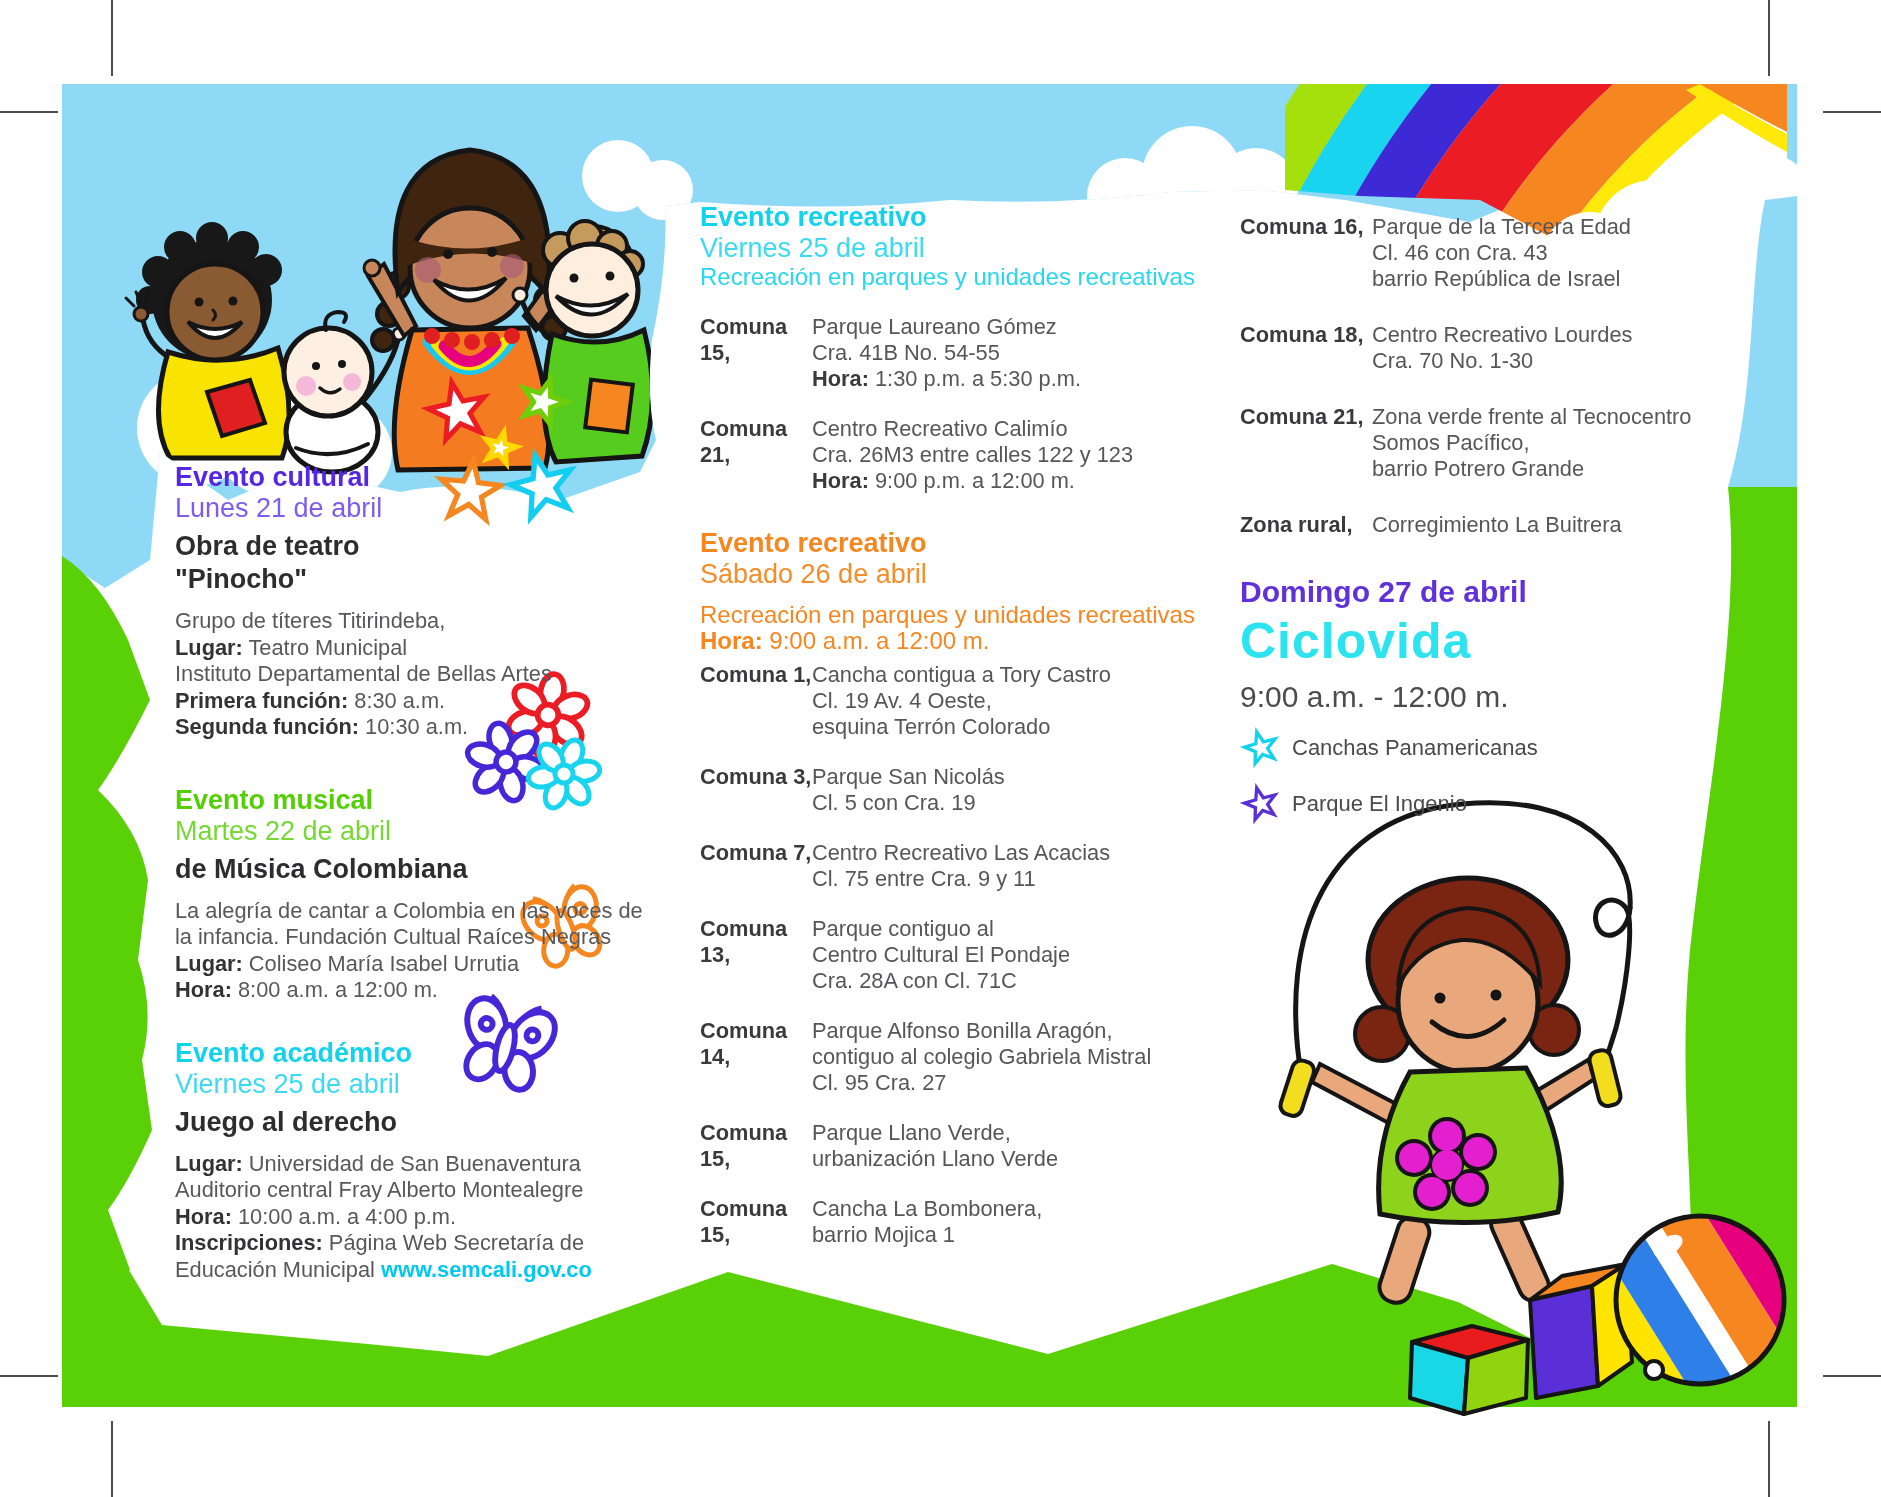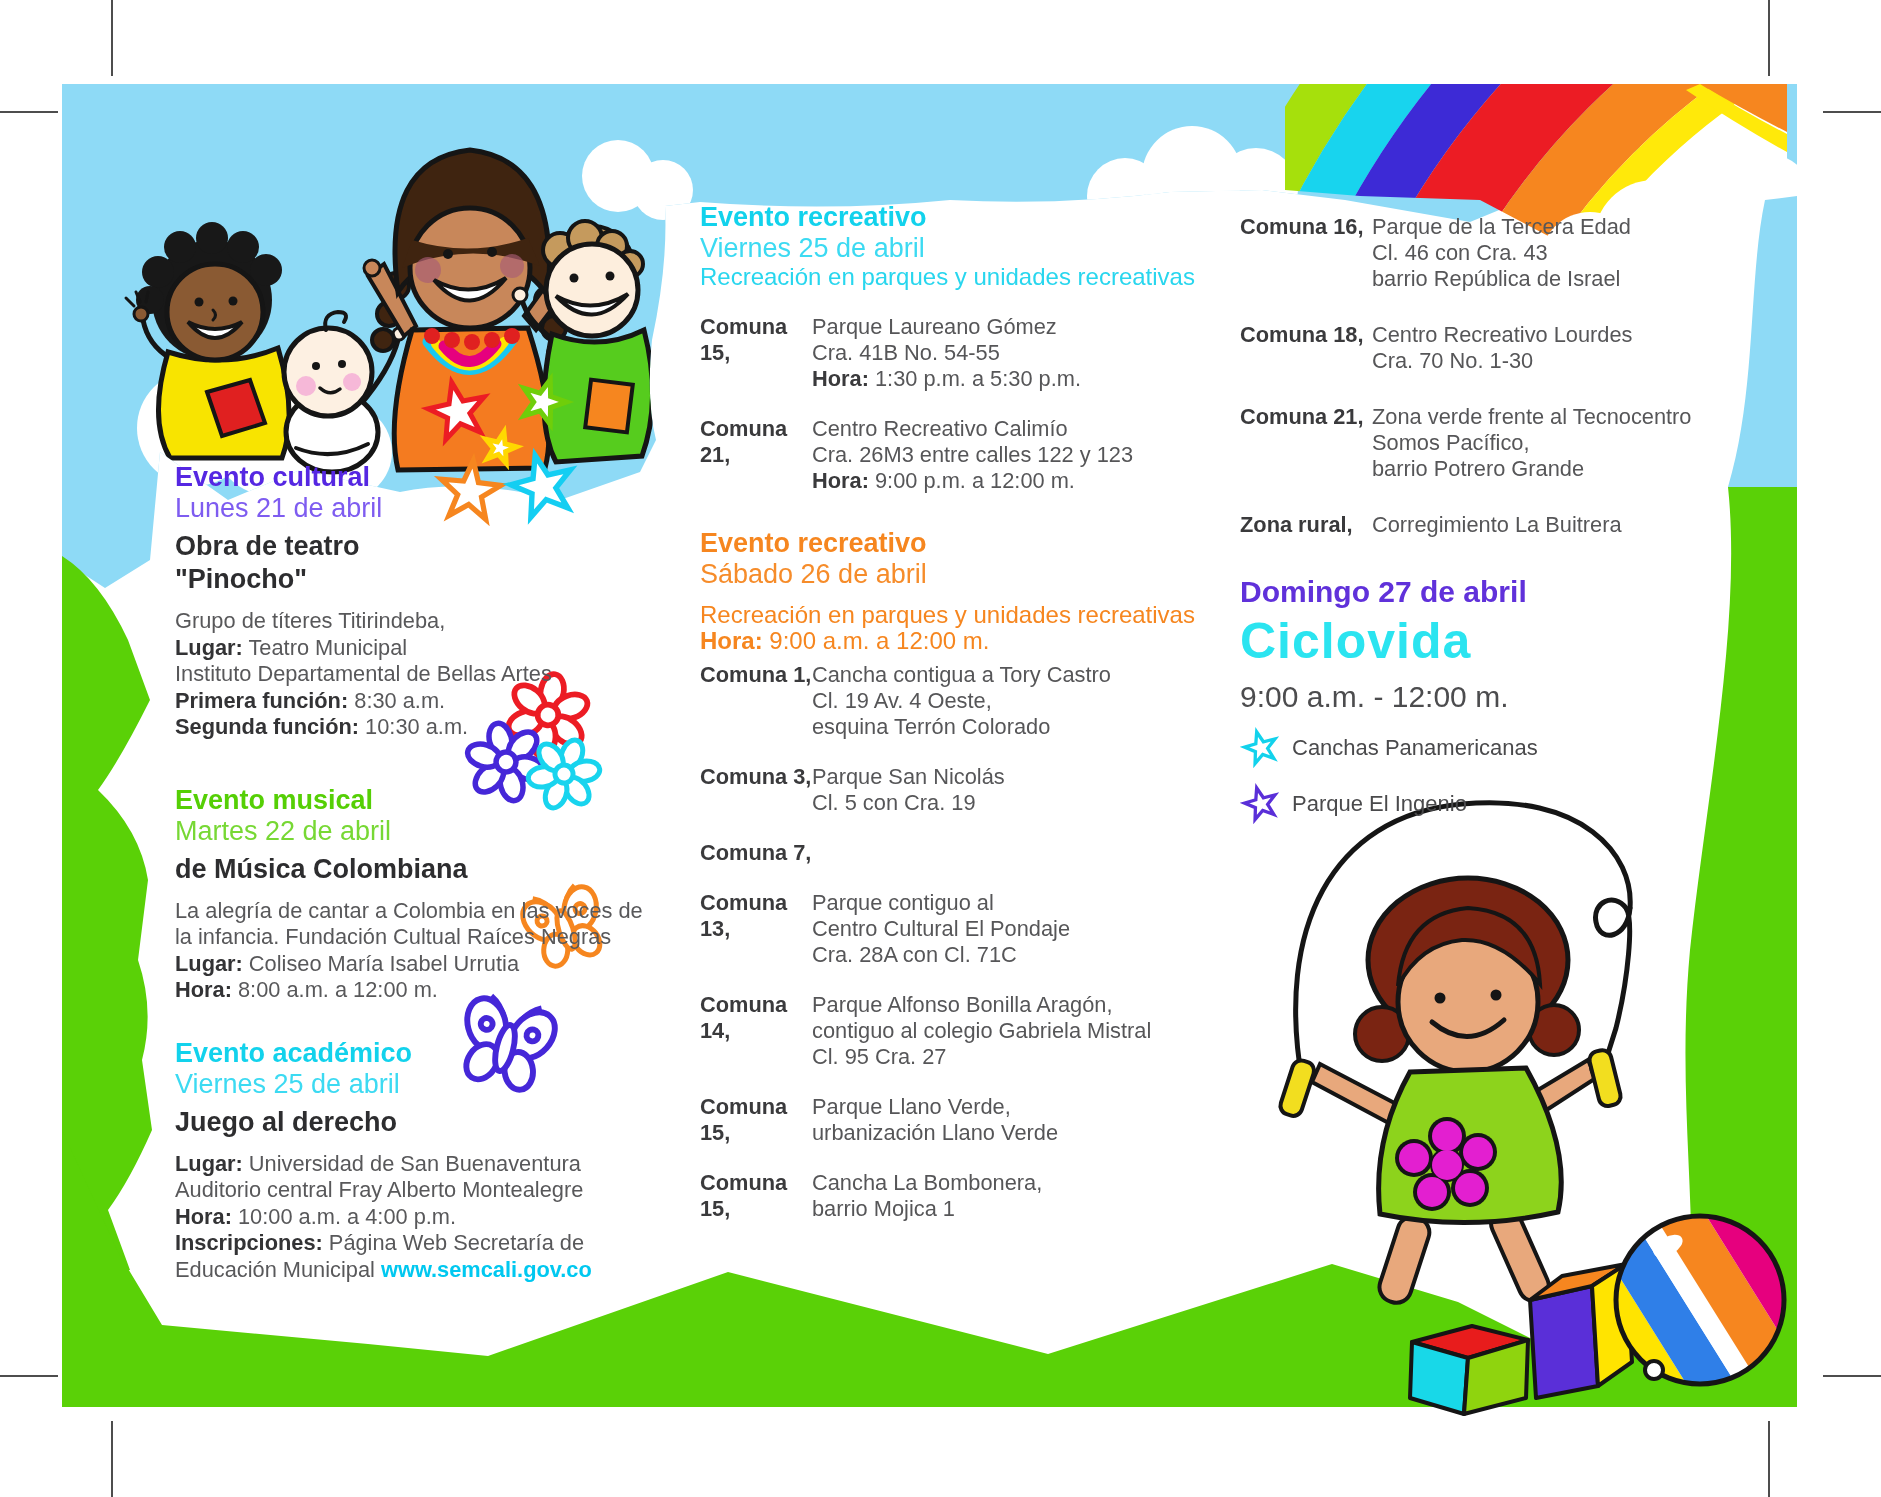--- a/index.html
+++ b/index.html
@@ -412,20 +412,24 @@
       </div>
       <div class="entry">
         <span class="elabel">Comuna 3,</span>
         <div>
           <div>Parque San Nicolás</div>
           <div>Cl. 5 con Cra. 19</div>
         </div>
       </div>
       <div class="entry">
         <span class="elabel">Comuna 7,</span>
+        <div>
+          <div>Centro Recreativo Las Acacias</div>
+          <div>Cl. 75 entre Cra. 9 y 11</div>
+        </div>
       </div>
       <div class="entry">
         <span class="elabel">Comuna 13,</span>
         <div>
           <div>Parque contiguo al</div>
           <div>Centro Cultural El Pondaje</div>
           <div>Cra. 28A con Cl. 71C</div>
         </div>
       </div>
       <div class="entry">

